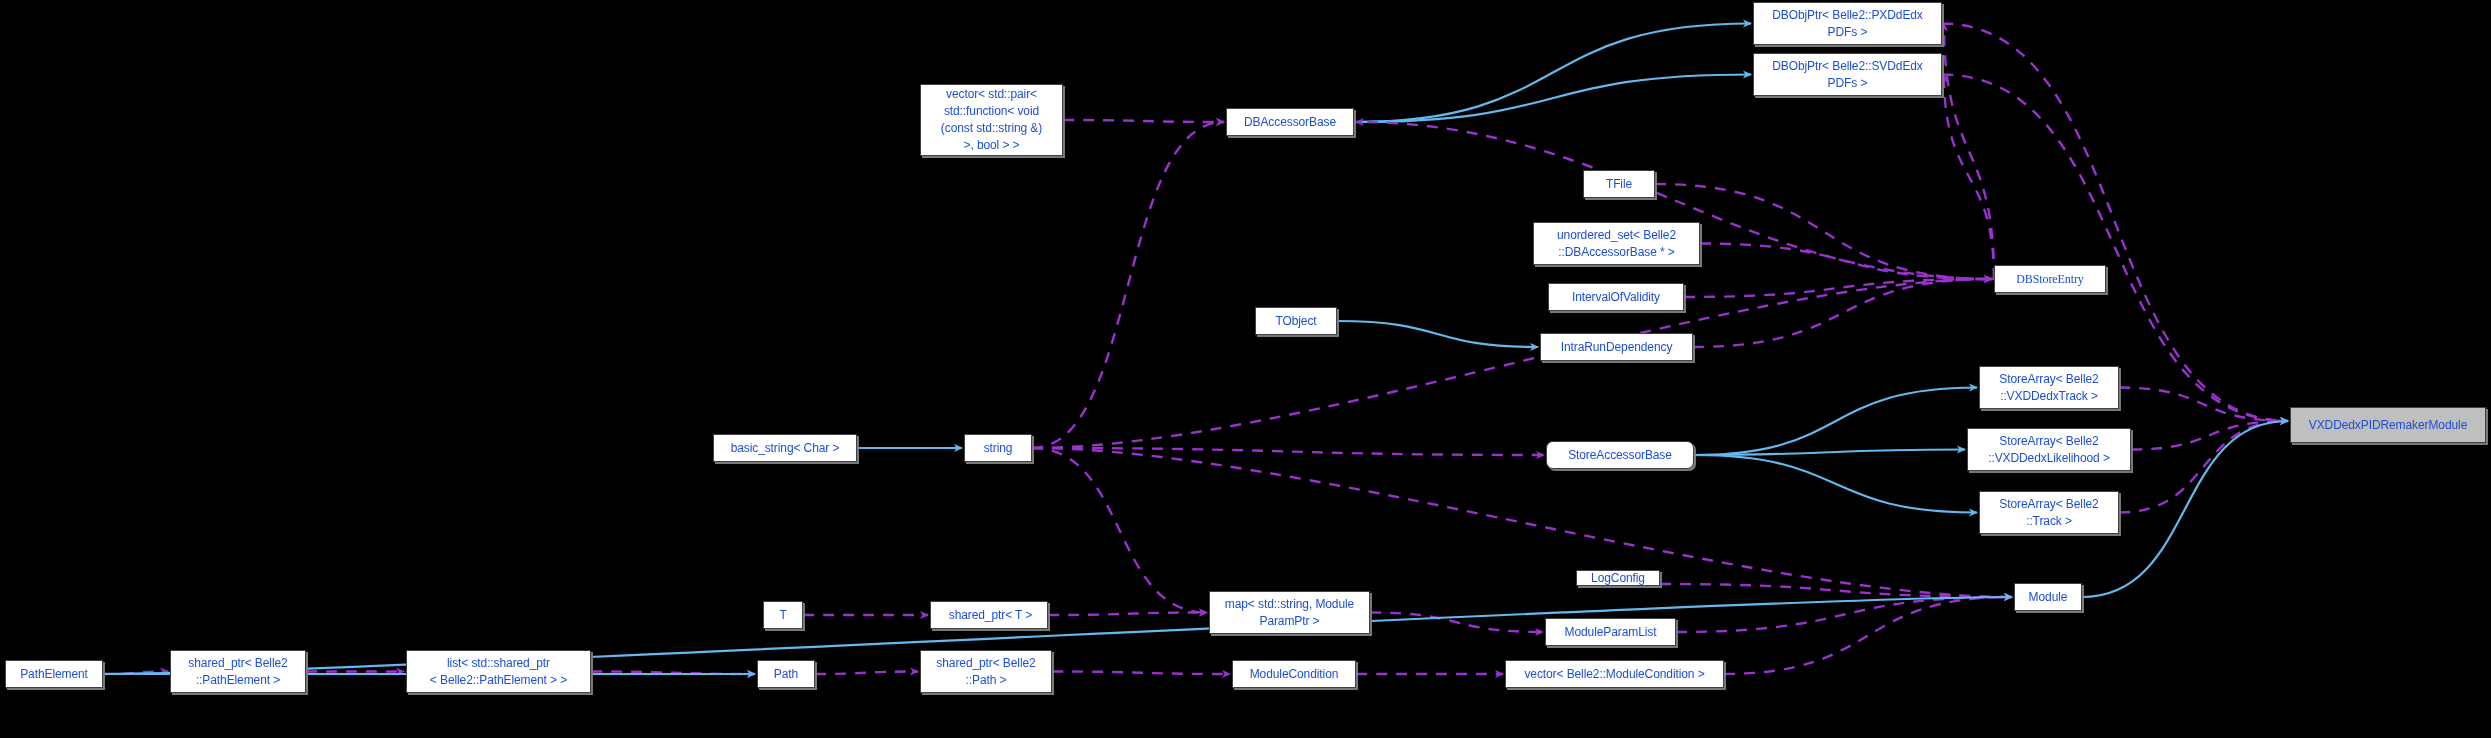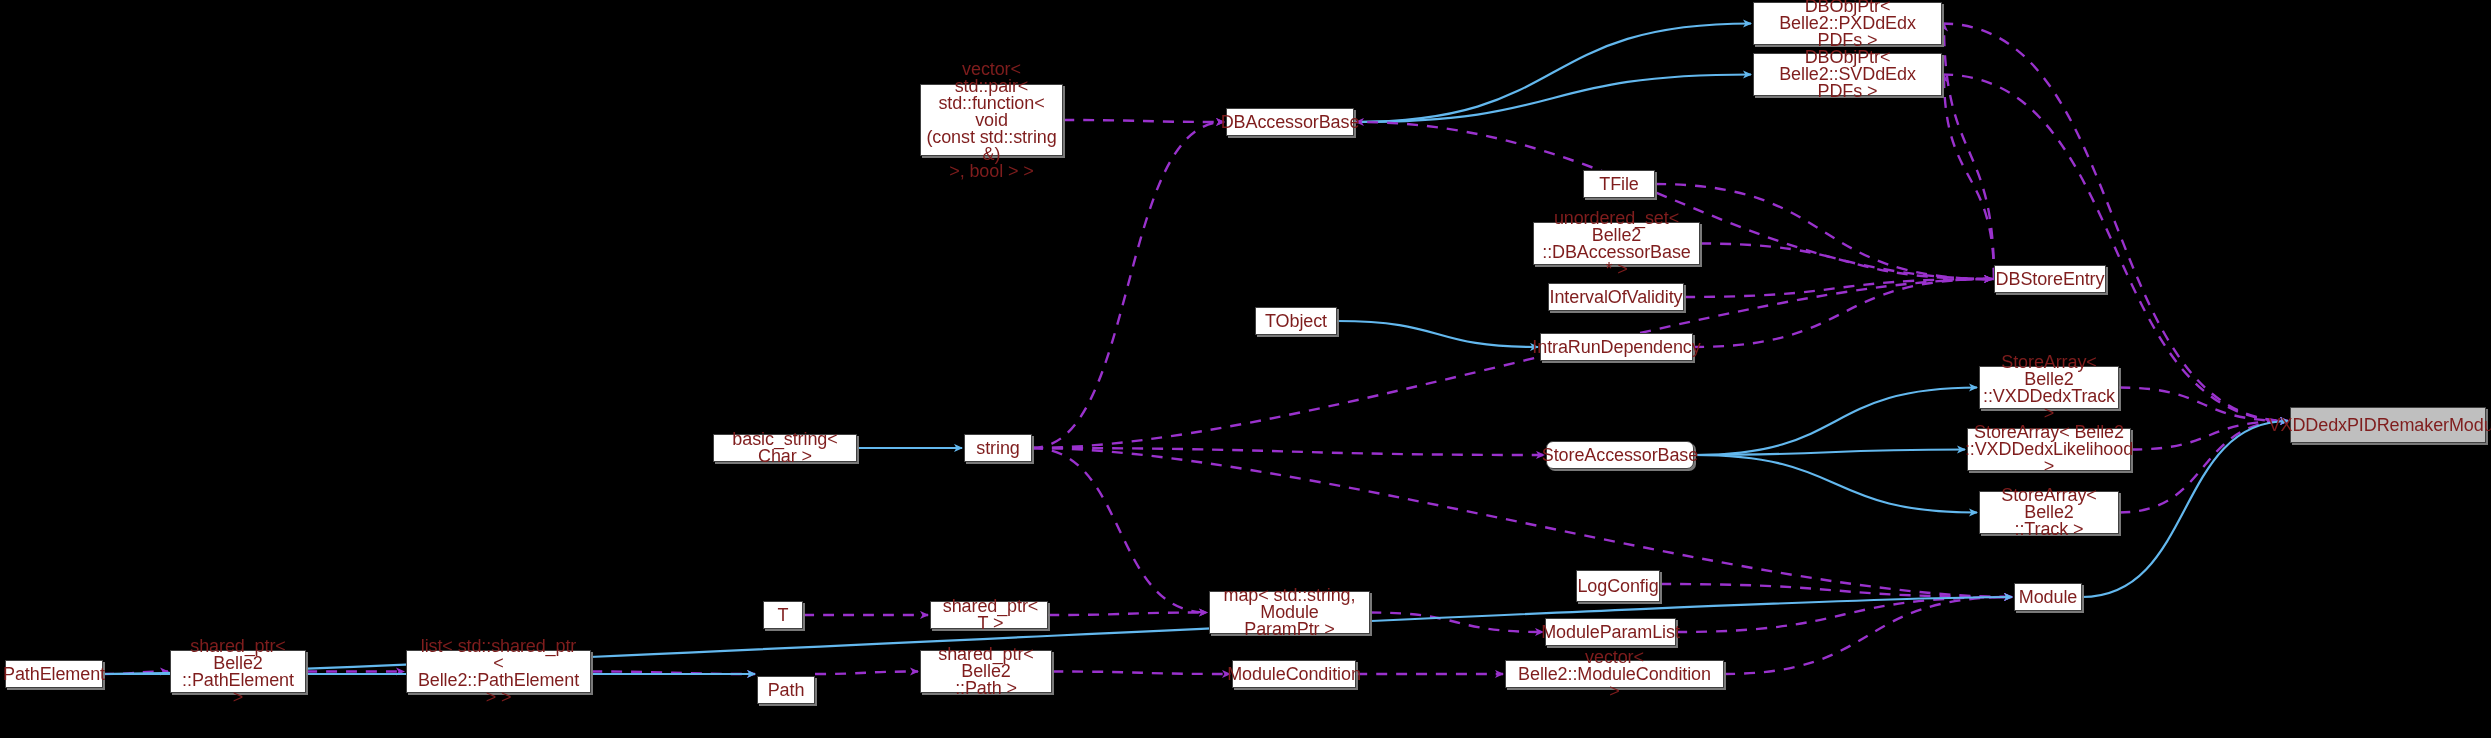--- a/index.html
+++ b/index.html
@@ -26,22 +26,22 @@
   .node {
     position: absolute;
     box-sizing: border-box;
     background: #ffffff;
     border: 1px solid #404040;
     box-shadow: 2px 2px 0 0 rgba(128,128,128,0.95);
     display: flex;
     align-items: center;
     justify-content: center;
     text-align: center;
-    color: #7f1d1d;
-    font-size: 18px;
+    color: #1d4ed8;
+    font-size: 12px;
     line-height: 17px;
     letter-spacing: -0.1px;
     white-space: pre-line;
     padding: 0 5px;
     z-index: 5;
   }
   .node.highlight {
     background: #bfbfbf;
   }
   .node-label {
@@ -111,45 +111,45 @@
       <div class="node" style="left: 1753px; top: 53px; width: 189px; height: 43px;"><span class="node-label">DBObjPtr&lt; Belle2::SVDdEdx
 PDFs &gt;</span></div>
       <div class="node" style="left: 920px; top: 84px; width: 143px; height: 72px; text-align: center;"><span class="node-label">vector&lt; std::pair&lt;
 std::function&lt; void
 (const std::string &amp;)
 &gt;, bool &gt; &gt;</span></div>
       <div class="node" style="left: 1226px; top: 108px; width: 128px; height: 28px;"><span class="node-label">DBAccessorBase</span></div>
       <div class="node" style="left: 1583px; top: 170px; width: 72px; height: 28px;"><span class="node-label">TFile</span></div>
       <div class="node" style="left: 1533px; top: 222px; width: 167px; height: 43px;"><span class="node-label">unordered_set&lt; Belle2
 ::DBAccessorBase * &gt;</span></div>
-      <div class="node" style="left: 1994px; top: 265px; width: 112px; height: 28px;"><span class="node-label">DBStoreEntry</span></div>
+      <div class="node" style="left: 1994px; top: 265px; width: 112px; height: 28px; font-family: Liberation Serif, serif;"><span class="node-label">DBStoreEntry</span></div>
       <div class="node" style="left: 1548px; top: 283px; width: 136px; height: 28px;"><span class="node-label">IntervalOfValidity</span></div>
       <div class="node" style="left: 1255px; top: 307px; width: 82px; height: 28px;"><span class="node-label">TObject</span></div>
       <div class="node" style="left: 1540px; top: 333px; width: 153px; height: 28px;"><span class="node-label">IntraRunDependency</span></div>
       <div class="node" style="left: 1979px; top: 366px; width: 140px; height: 43px;"><span class="node-label">StoreArray&lt; Belle2
 ::VXDDedxTrack &gt;</span></div>
       <div class="node highlight" style="left: 2290px; top: 407px; width: 196px; height: 36px;"><span class="node-label">VXDDedxPIDRemakerModule</span></div>
       <div class="node" style="left: 713px; top: 434px; width: 144px; height: 28px;"><span class="node-label">basic_string&lt; Char &gt;</span></div>
       <div class="node" style="left: 964px; top: 434px; width: 68px; height: 28px;"><span class="node-label">string</span></div>
       <div class="node" style="left: 1546px; top: 441px; width: 148px; height: 28px; border-radius: 7px;"><span class="node-label">StoreAccessorBase</span></div>
       <div class="node" style="left: 1967px; top: 428px; width: 164px; height: 43px;"><span class="node-label">StoreArray&lt; Belle2
 ::VXDDedxLikelihood &gt;</span></div>
       <div class="node" style="left: 1979px; top: 491px; width: 140px; height: 43px;"><span class="node-label">StoreArray&lt; Belle2
 ::Track &gt;</span></div>
-      <div class="node" style="left: 1576px; top: 570px; width: 84px; height: 32px; text-align: right;"><span class="node-label">LogConfig</span></div>
+      <div class="node" style="left: 1576px; top: 570px; width: 84px; height: 16px; text-align: right;"><span class="node-label">LogConfig</span></div>
       <div class="node" style="left: 2014px; top: 583px; width: 68px; height: 28px;"><span class="node-label">Module</span></div>
       <div class="node" style="left: 763px; top: 601px; width: 40px; height: 28px;"><span class="node-label">T</span></div>
       <div class="node" style="left: 930px; top: 601px; width: 118px; height: 28px; padding-left: 8px;"><span class="node-label">shared_ptr&lt; T &gt;</span></div>
       <div class="node" style="left: 1209px; top: 591px; width: 161px; height: 43px;"><span class="node-label">map&lt; std::string, Module
 ParamPtr &gt;</span></div>
       <div class="node" style="left: 1545px; top: 618px; width: 131px; height: 28px;"><span class="node-label">ModuleParamList</span></div>
       <div class="node" style="left: 5px; top: 660px; width: 98px; height: 28px;"><span class="node-label">PathElement</span></div>
       <div class="node" style="left: 170px; top: 650px; width: 136px; height: 43px;"><span class="node-label">shared_ptr&lt; Belle2
 ::PathElement &gt;</span></div>
       <div class="node" style="left: 406px; top: 650px; width: 185px; height: 43px;"><span class="node-label">list&lt; std::shared_ptr
 &lt; Belle2::PathElement &gt; &gt;</span></div>
-      <div class="node" style="left: 757px; top: 660px; width: 58px; height: 28px; margin-top: 16px;"><span class="node-label">Path</span></div>
+      <div class="node" style="left: 757px; top: 660px; width: 58px; height: 28px;"><span class="node-label">Path</span></div>
       <div class="node" style="left: 920px; top: 650px; width: 132px; height: 43px;"><span class="node-label">shared_ptr&lt; Belle2
 ::Path &gt;</span></div>
       <div class="node" style="left: 1232px; top: 660px; width: 124px; height: 28px;"><span class="node-label">ModuleCondition</span></div>
       <div class="node" style="left: 1505px; top: 660px; width: 219px; height: 28px;"><span class="node-label">vector&lt; Belle2::ModuleCondition &gt;</span></div>
     </div>
 </div>
 
 </body></html>

